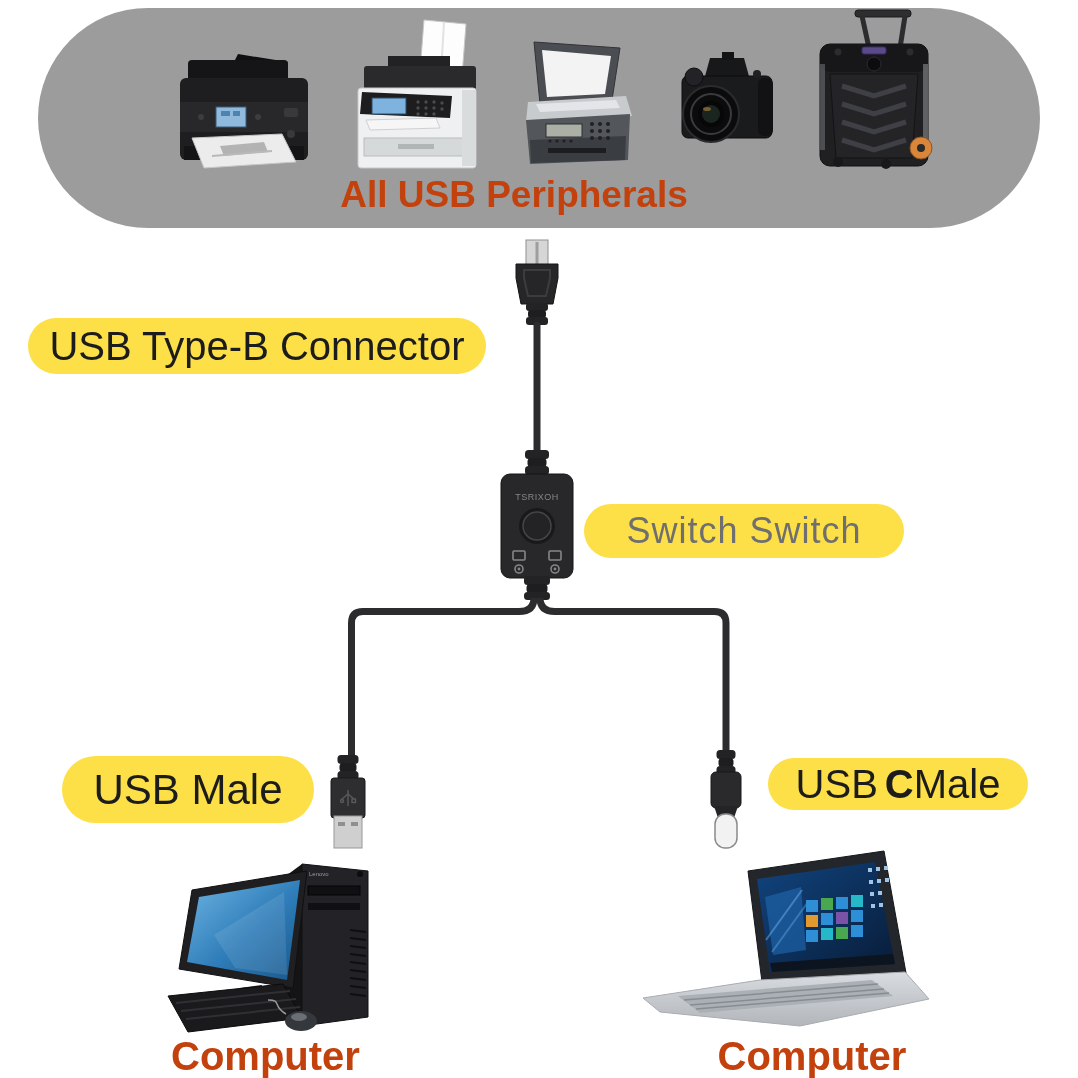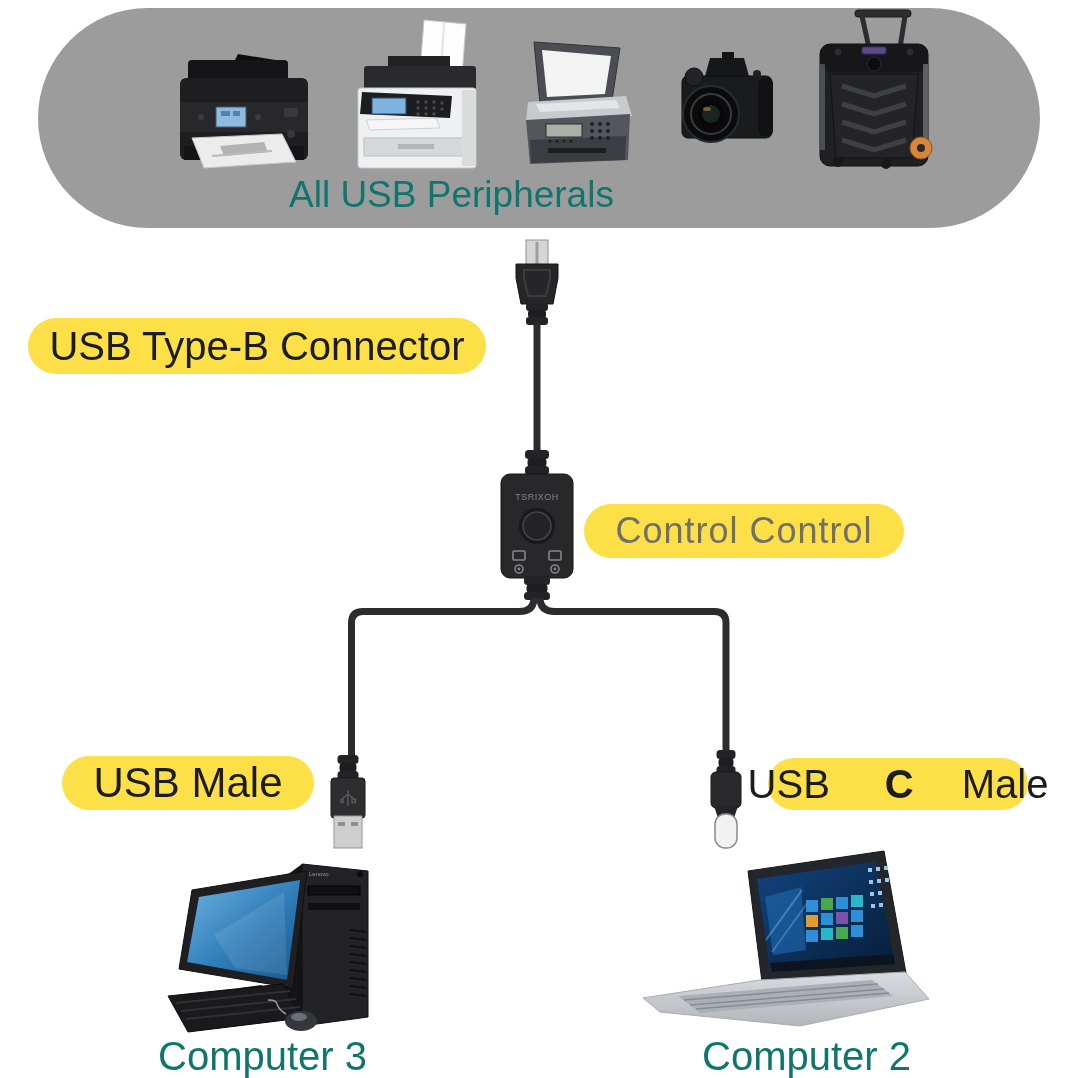--- a/index.html
+++ b/index.html
@@ -2,25 +2,25 @@
 <html><head>
 <meta charset="utf-8">
 <style>
   html,body{margin:0;padding:0;background:#fff;}
   .stage{position:relative;width:1078px;height:1078px;background:#ffffff;overflow:hidden;
          font-family:"Liberation Sans",sans-serif;}
   .gfx{position:absolute;left:0;top:0;z-index:1;}
   .pill{position:absolute;z-index:2;background:#fde047;border-radius:999px;
         display:flex;align-items:center;justify-content:center;
         color:#1c1c1c;white-space:nowrap;}
-  .caption{position:absolute;z-index:2;color:#0f766e;}
+  .caption{position:absolute;z-index:2;color:#c2410c;text-align:center;font-weight:bold;}
   .pill-typeb{left:28px;top:318px;width:458px;height:56px;font-size:40px;}
   .pill-switch{left:584px;top:504px;width:320px;height:54px;font-size:36px;color:#6f6f6f;letter-spacing:1px;}
-  .pill-usba{left:62px;top:756px;width:252px;height:54px;font-size:42px;}
-  .pill-usbc{left:768px;top:758px;width:260px;height:52px;font-size:40px;gap:48px;}
+  .pill-usba{left:62px;top:756px;width:252px;height:67px;font-size:42px;}
+  .pill-usbc{left:768px;top:758px;width:260px;height:52px;font-size:40px;}
   .pill-usbc .b{font-weight:bold;margin-left:7px;}
   .pill-usbc .post{}
   .cap-hero{left:289px;top:174px;width:450px;font-size:37px;}
   .cap-c1{left:158px;top:1034px;width:215px;font-size:40px;}
   .cap-c2{left:702px;top:1034px;width:220px;font-size:40px;}
 </style>
 </head>
 <body>
 
 <div class="stage">
@@ -298,21 +298,21 @@
   </g>
 </svg>
 
 <div class="caption cap-hero">All USB Peripherals</div>
 
 <div class="pill pill-typeb">
   <span>USB Type-B Connector</span>
 </div>
 
 <div class="pill pill-switch">
-  <span>Control Control</span>
+  <span>Switch Switch</span>
 </div>
 
 <div class="pill pill-usba">
   <span>USB Male</span>
 </div>
 
 <div class="pill pill-usbc">
   <span>USB</span>
   <span class="b">C</span>
   <span class="post">Male</span>

